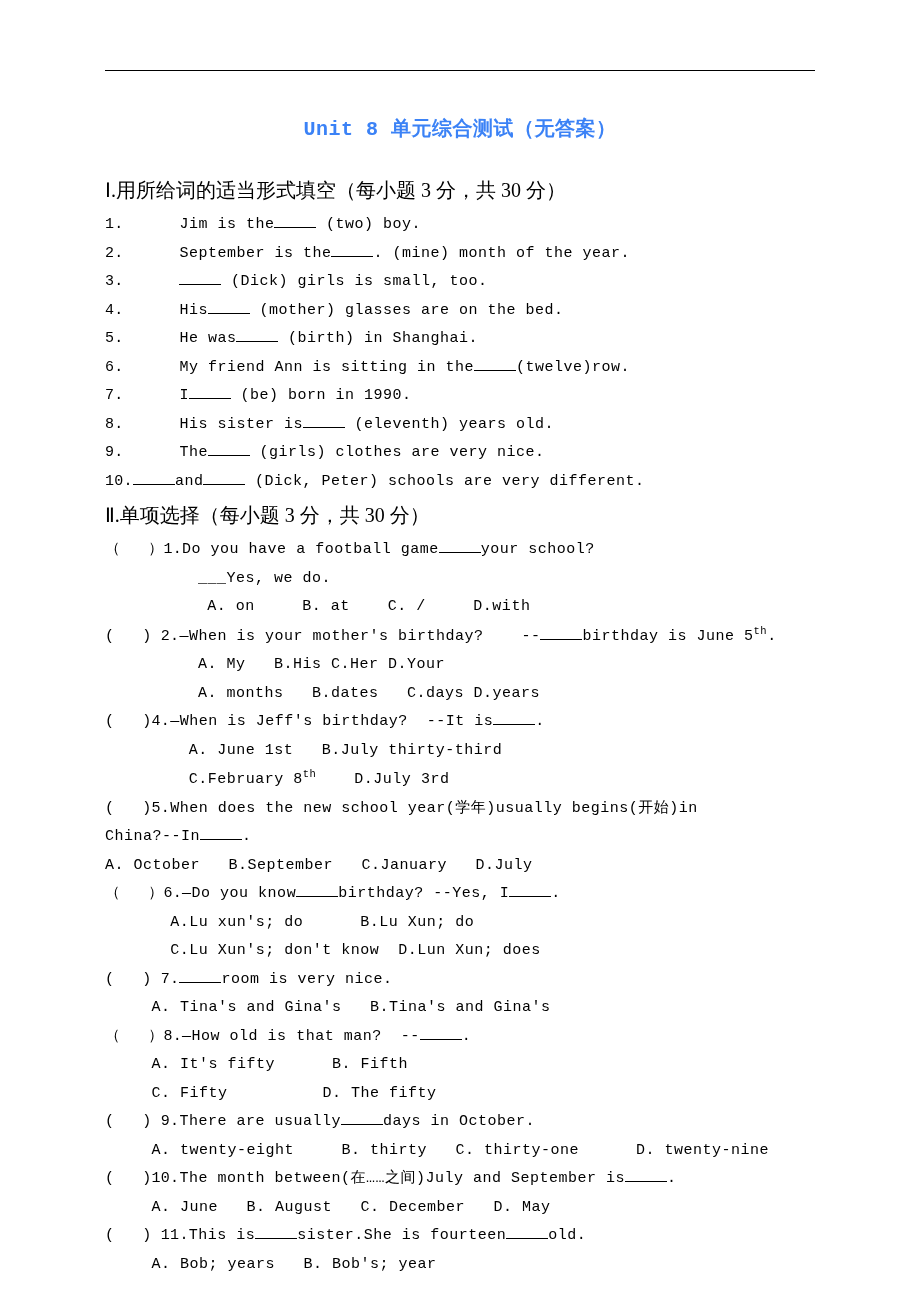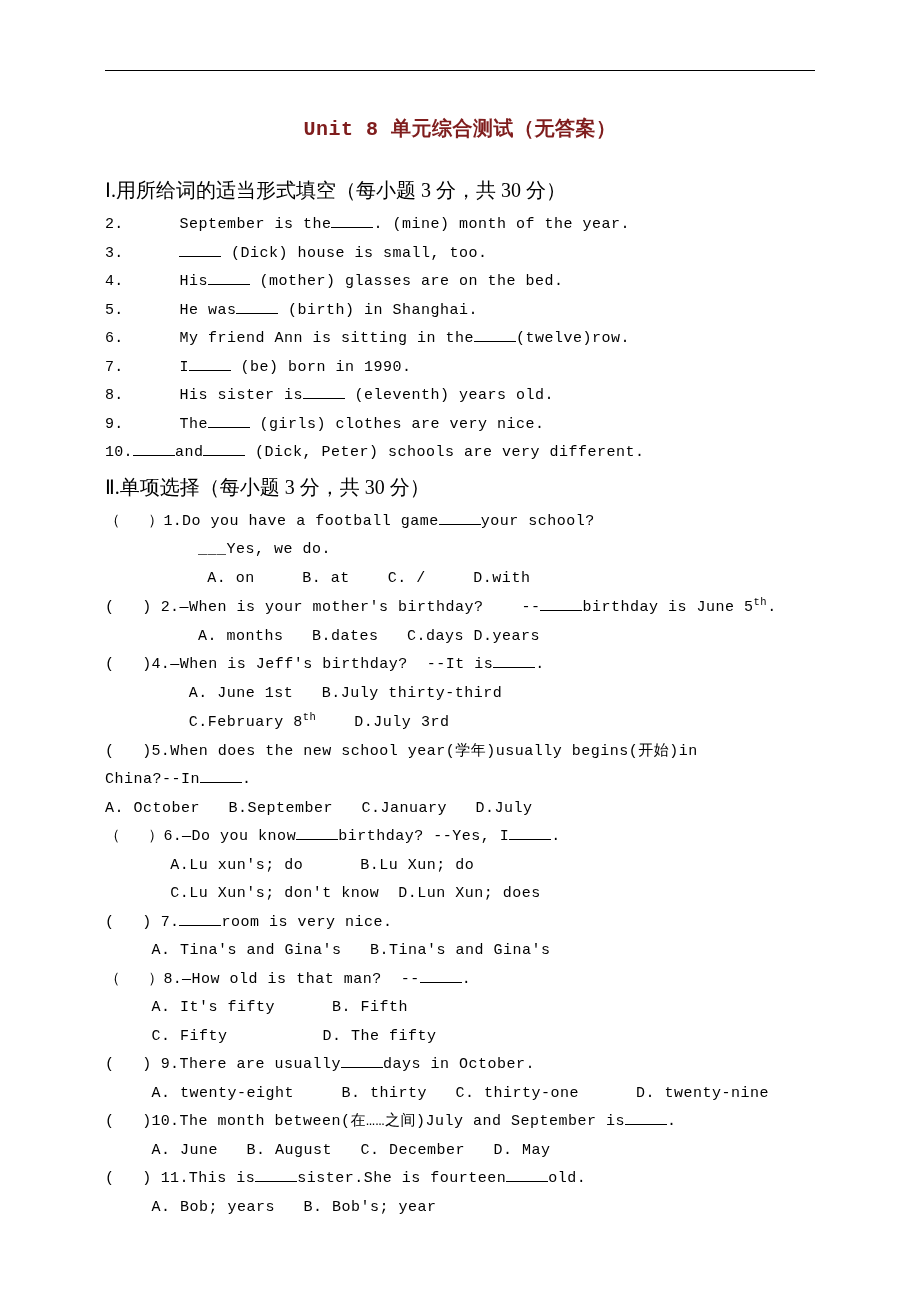--- a/index.html
+++ b/index.html
@@ -18,21 +18,21 @@
     padding: 70px 105px 40px 105px;
     position: relative;
   }
   .hr-top {
     border: none;
     border-top: 1.2px solid #000;
     margin: 0 0 40px 0;
   }
   .title {
     text-align: center;
-    color: #7f1d1d;
+    color: #3b82f6;
     font-family: "Courier New", "SimSun", monospace;
     font-size: 20px;
     font-weight: bold;
     margin-bottom: 22px;
     letter-spacing: 0.5px;
   }
   .section {
     font-family: "SimSun", "宋体", serif;
     font-size: 20px;
     margin-bottom: 2px;
@@ -61,37 +61,39 @@
 </head>
 <body>
 
 <div class="page">
   <hr class="hr-top">
 
   <div class="title">Unit 8 单元综合测试（无答案）</div>
 
   <div class="section">Ⅰ.用所给词的适当形式填空（每小题 3 分，共 30 分）</div>
 
+  <div class="line"><span>1.</span>      <span class="mono">Jim is the</span><span class="blank"></span><span class="mono"> (two) boy.</span></div>
   <div class="line"><span>2.</span>      <span class="mono">September is the</span><span class="blank"></span><span class="mono">. (mine) month of the year.</span></div>
-  <div class="line"><span>3.</span>      <span class="blank"></span><span class="mono"> (Dick) house is small, too.</span></div>
+  <div class="line"><span>3.</span>      <span class="blank"></span><span class="mono"> (Dick) girls is small, too.</span></div>
   <div class="line"><span>4.</span>      <span class="mono">His</span><span class="blank"></span><span class="mono"> (mother) glasses are on the bed.</span></div>
   <div class="line"><span>5.</span>      <span class="mono">He was</span><span class="blank"></span><span class="mono"> (birth) in Shanghai.</span></div>
   <div class="line"><span>6.</span>      <span class="mono">My friend Ann is sitting in the</span><span class="blank"></span><span class="mono">(twelve)row.</span></div>
   <div class="line"><span>7.</span>      <span class="mono">I</span><span class="blank"></span><span class="mono"> (be) born in 1990.</span></div>
   <div class="line"><span>8.</span>      <span class="mono">His sister is</span><span class="blank"></span><span class="mono"> (eleventh) years old.</span></div>
   <div class="line"><span>9.</span>      <span class="mono">The</span><span class="blank"></span><span class="mono"> (girls) clothes are very nice.</span></div>
   <div class="line"><span>10.</span><span class="blank"></span><span class="mono">and</span><span class="blank"></span><span class="mono"> (Dick, Peter) schools are very different.</span></div>
 
   <div class="section">Ⅱ.单项选择（每小题 3 分，共 30 分）</div>
 
   <div class="line"><span>（   ）1.</span><span class="mono">Do you have a football game</span><span class="blank"></span><span class="mono">your school?</span></div>
   <div class="line">          <span class="mono">___Yes, we do.</span></div>
   <div class="line">           <span class="mono">A. on     B. at    C. /     D.with</span></div>
 
   <div class="line"><span>(   ) 2.</span><span class="mono">—When is your mother's birthday?    --</span><span class="blank"></span><span class="mono">birthday is June 5</span><span class="sup mono">th</span><span class="mono">.</span></div>
+  <div class="line">          <span class="mono">A. My   B.His C.Her D.Your</span></div>
 
   <div class="line">          <span class="mono">A. months   B.dates   C.days D.years</span></div>
 
   <div class="line"><span>(   )4.</span><span class="mono">—When is Jeff's birthday?  --It is</span><span class="blank"></span><span class="mono">.</span></div>
   <div class="line">         <span class="mono">A. June 1st   B.July thirty-third</span></div>
   <div class="line">         <span class="mono">C.February 8</span><span class="sup mono">th</span><span class="mono">    D.July 3rd</span></div>
 
   <div class="line"><span>(   )5.</span><span class="mono">When does the new school year(学年)usually begins(开始)in</span></div>
   <div class="line"><span class="mono">China?--In</span><span class="blank"></span><span class="mono">.</span></div>
   <div class="line"><span class="mono">A. October   B.September   C.January   D.July</span></div>

